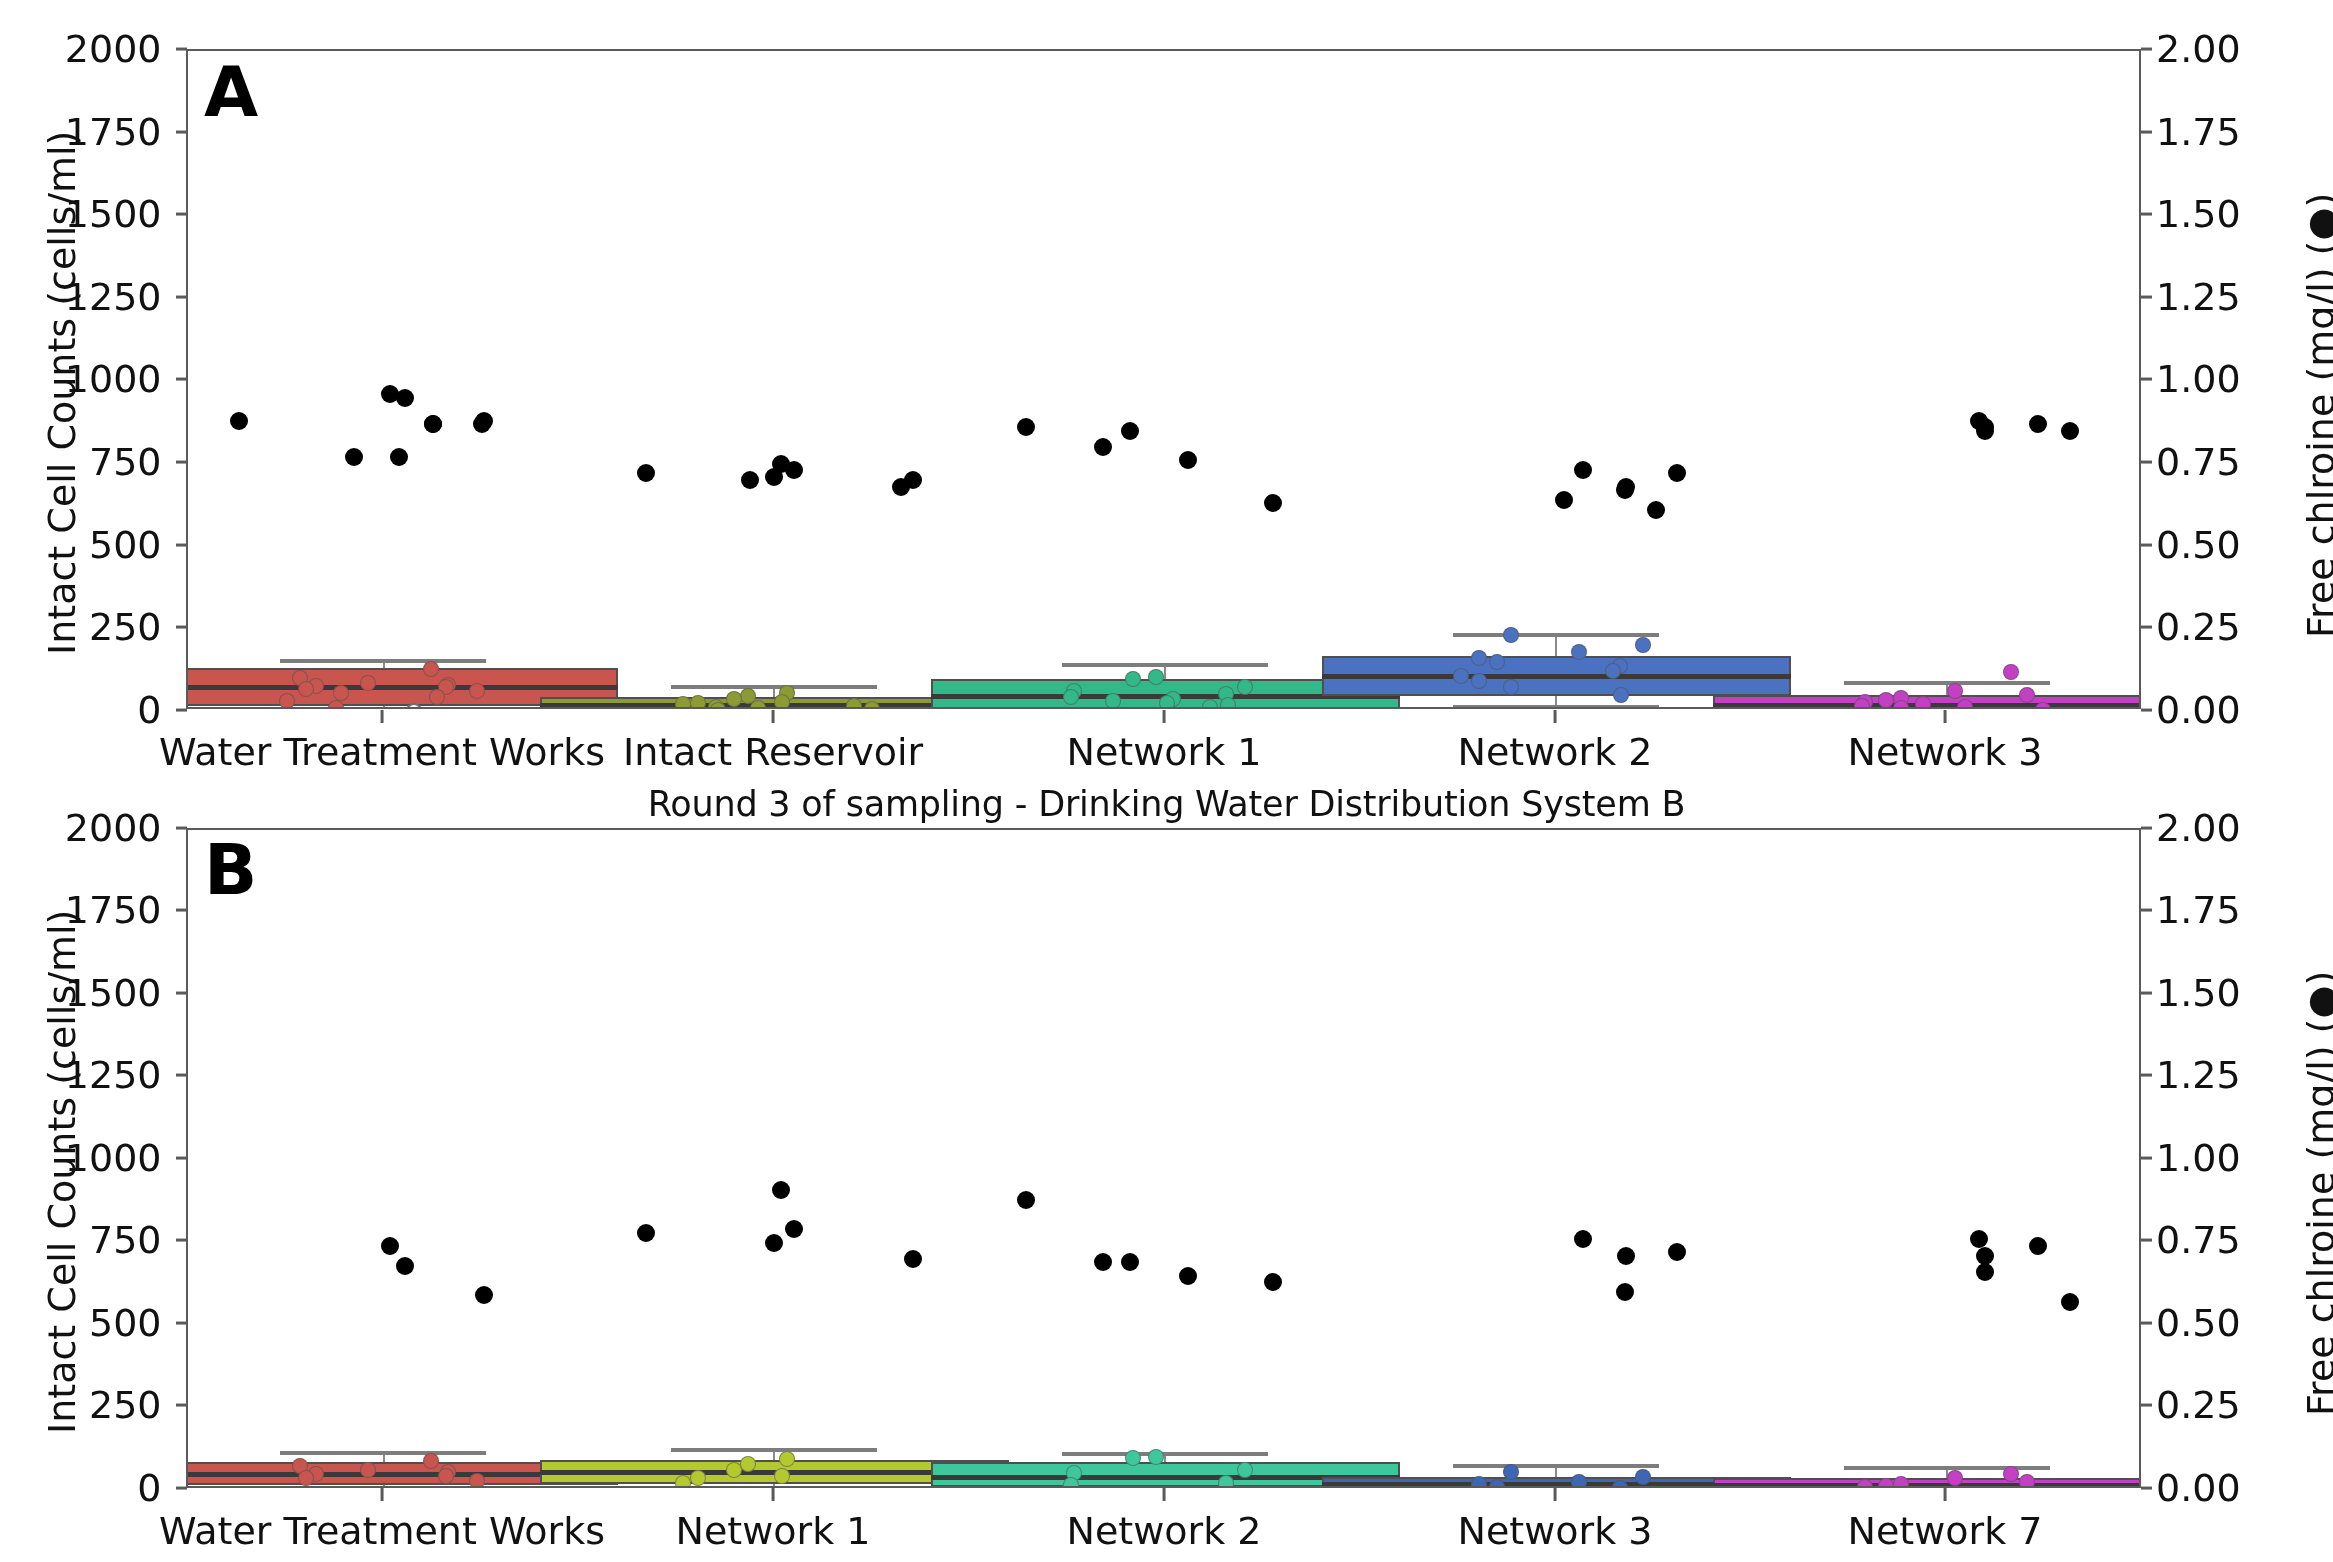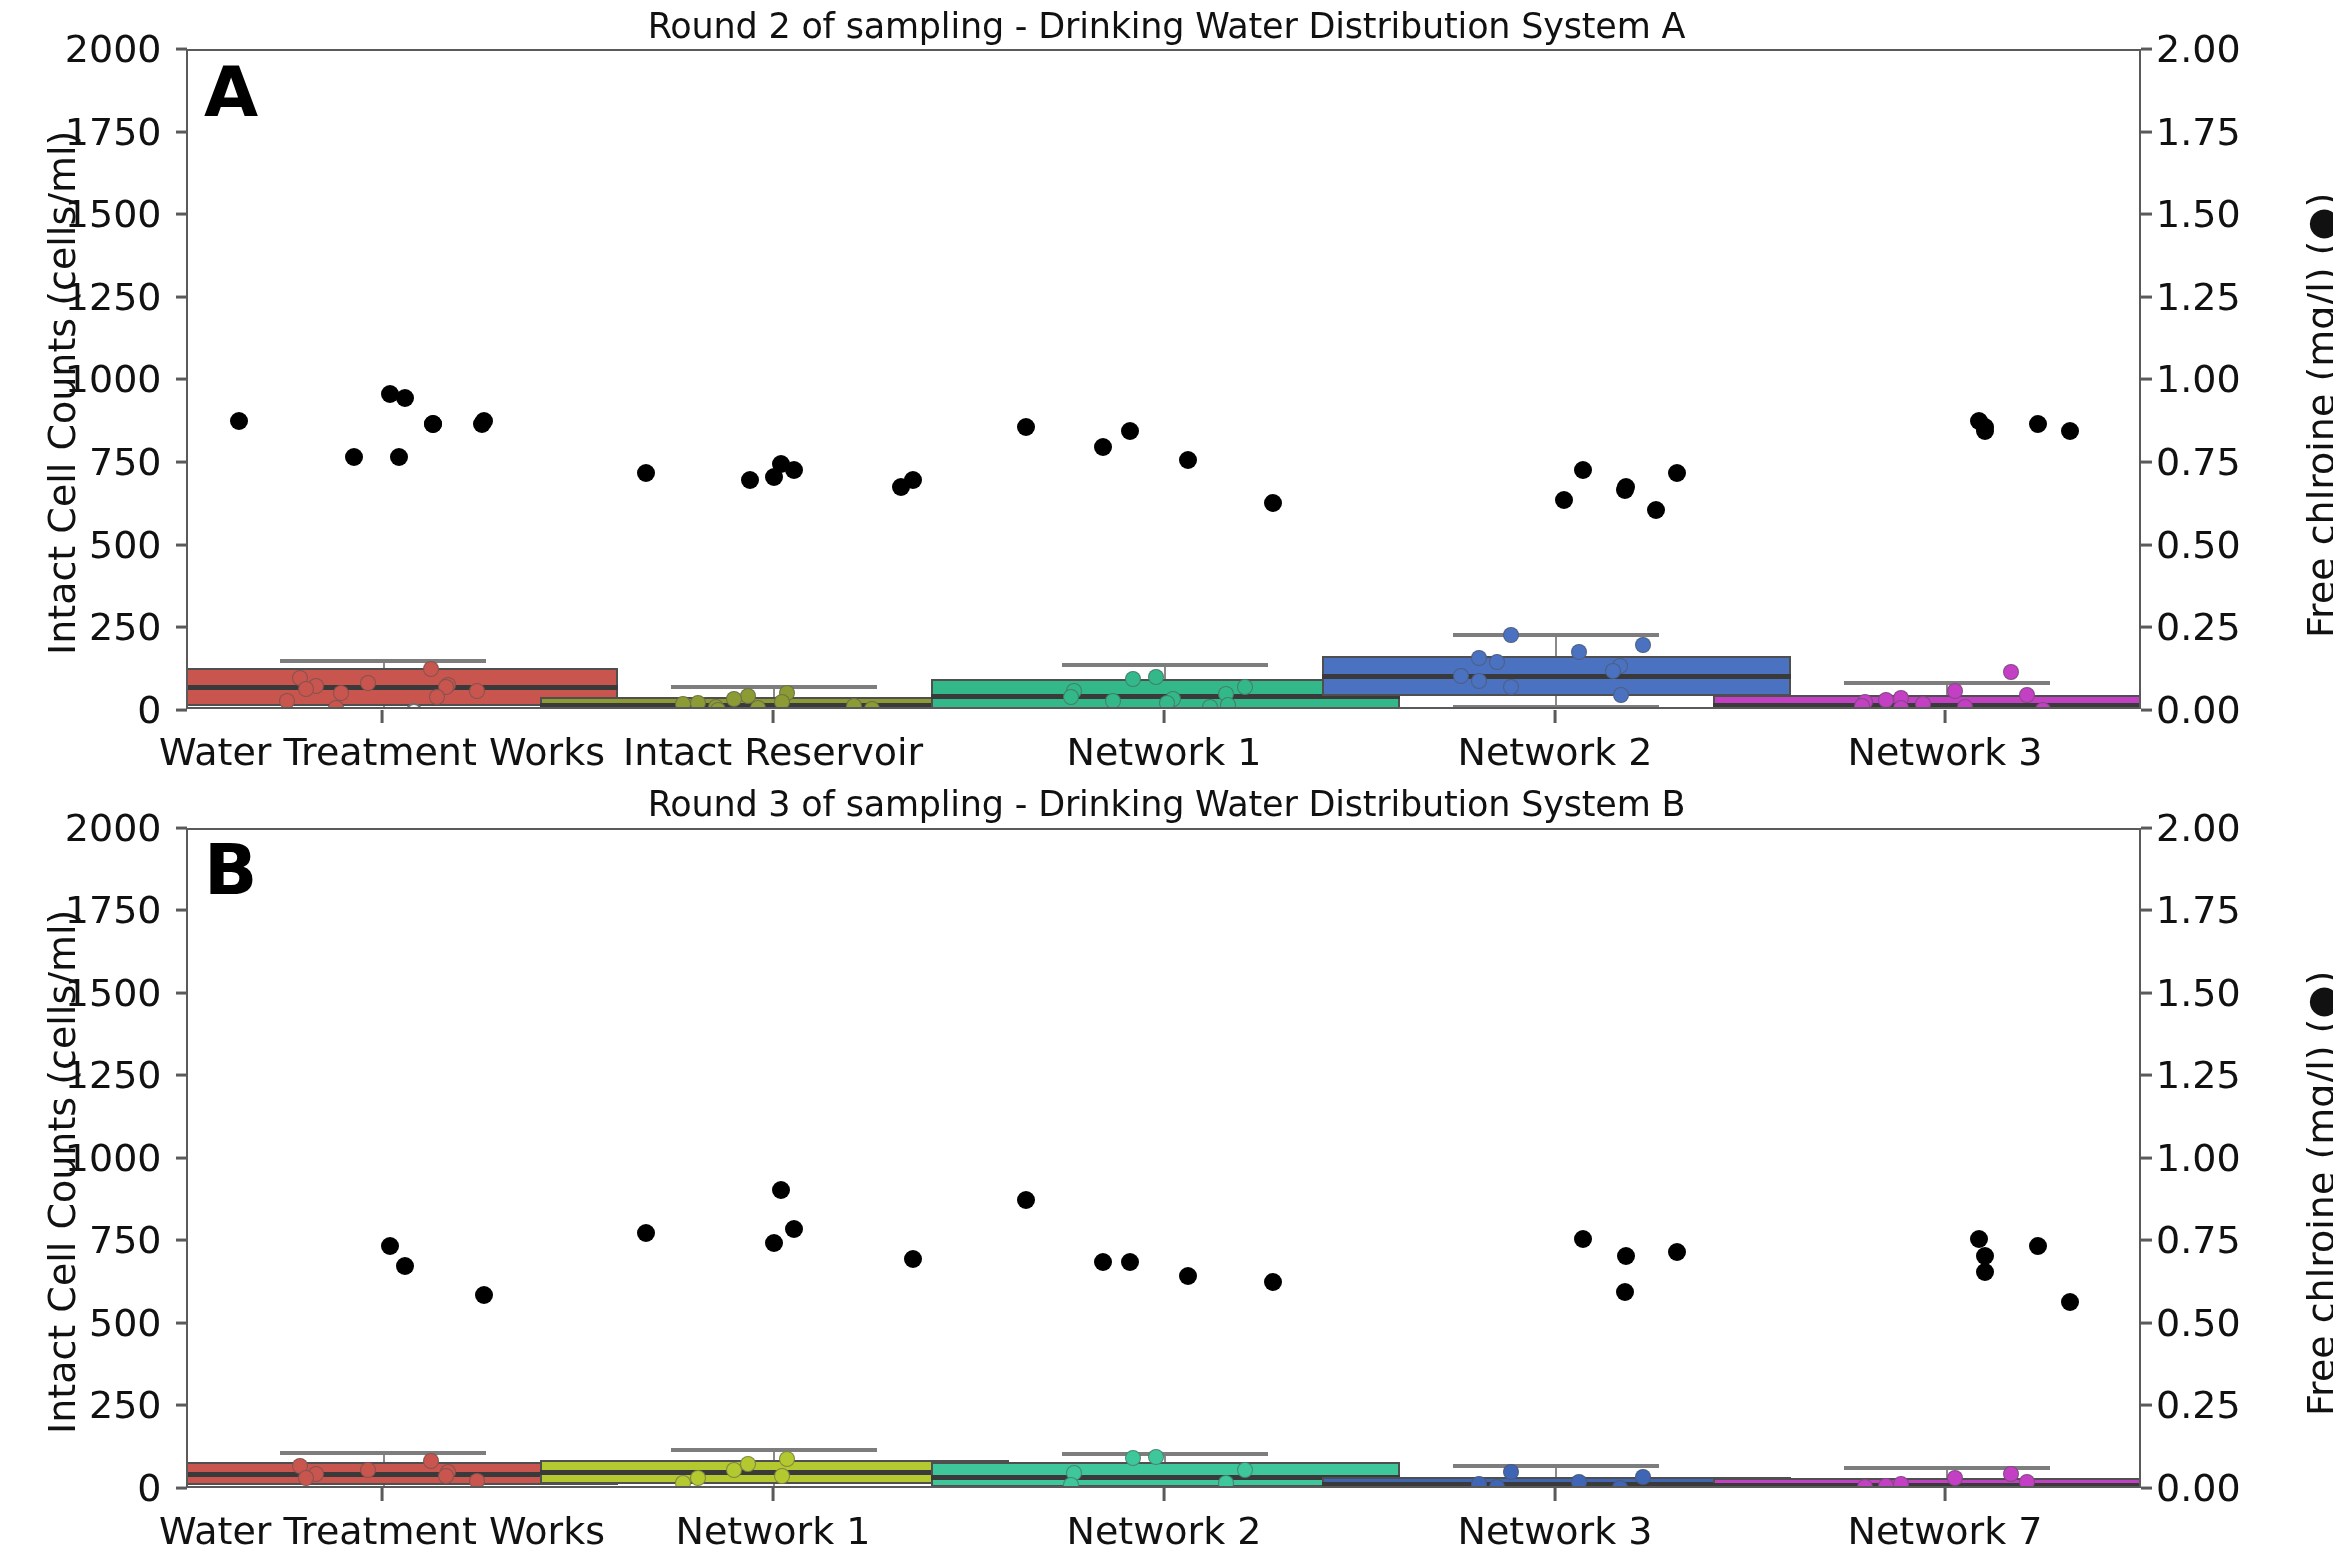--- a/index.html
+++ b/index.html
@@ -98,21 +98,20 @@
     position:absolute;width:18px;height:18px;border-radius:50%;
     background:#000;transform:translate(-50%,-50%);
   }
 </style>
 </head>
 <body>
 
 <div class="figure">
 
   <div class="panel" id="panelA">
-    <div class="panel-title" id="titleA">Round 2 of sampling - Drinking Water Distribution System A</div>
     <div class="plot-frame" id="frameA">
       <div class="inner" id="innerA">
           <div class="whisker-line" style="left: 195px; top: 610px; height: 48px;"></div>
           <div class="whisker-cap" style="left: 92px; width: 206px; top: 608px;"></div>
           <div class="box" style="left: -39px; width: 469px; top: 617px; height: 38px; background: rgb(200, 85, 78);"></div>
           <div class="median" style="left: -39px; width: 469px; top: 634px;"></div>
           <div class="whisker-line" style="left: 585px; top: 636px; height: 28px;"></div>
           <div class="whisker-cap" style="left: 483px; width: 206px; top: 634px;"></div>
           <div class="box" style="left: 352px; width: 469px; top: 646px; height: 12.5px; background: rgb(141, 155, 53);"></div>
           <div class="median" style="left: 352px; width: 469px; top: 652px;"></div>

